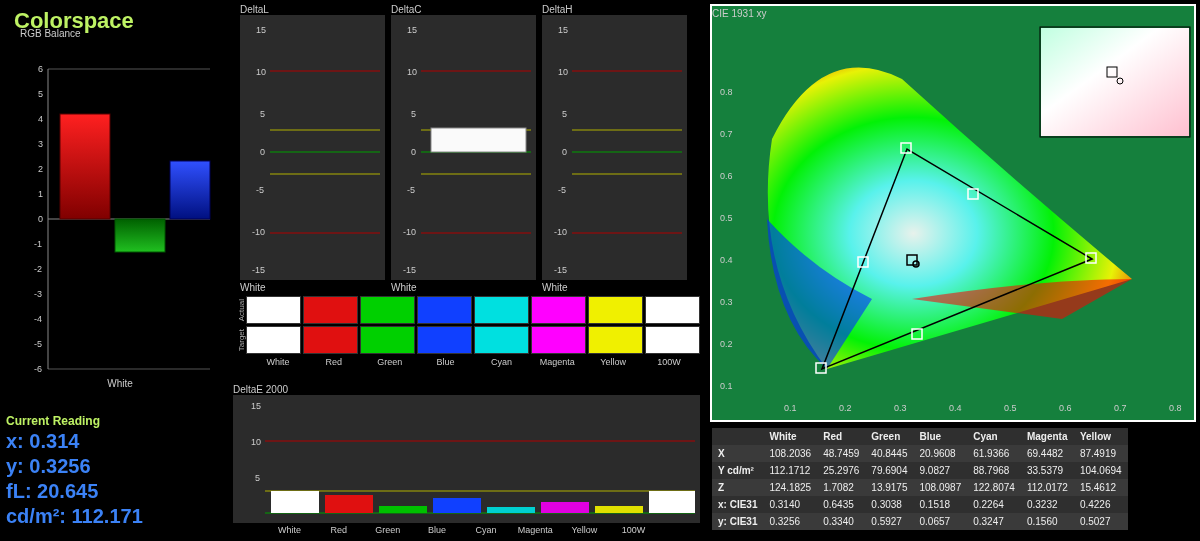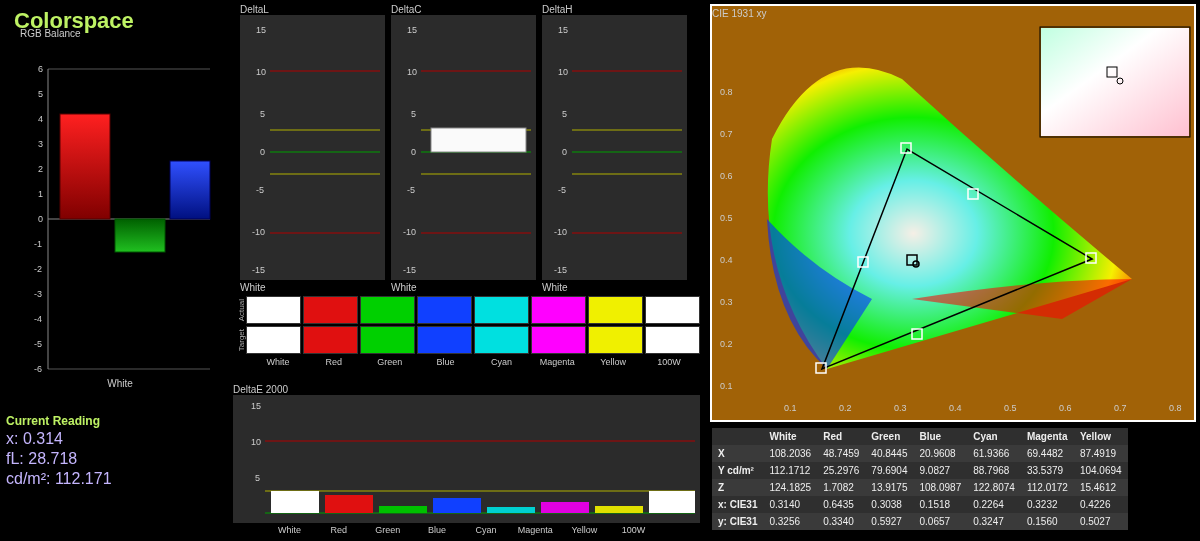--- a/index.html
+++ b/index.html
@@ -8,21 +8,21 @@
     color: #ddd;
     font-family: Arial, sans-serif;
     font-size: 11px;
     width: 1200px;
     height: 541px;
     overflow: hidden;
     position: relative;
   }
   .heading { font-size: 22px; color: #bef264; font-weight: 700; }
   .section-title { font-size: 10px; color: #ccc; text-align: left; }
-  .reading { font-size: 16px; color: #c4b5fd; margin-top: 2px; }
+  .reading { font-size: 20px; color: #3b82f6; margin-top: 2px; font-weight: bold; }
   table { border-collapse: collapse; font-size: 10px; }
   td, th { padding: 3px 6px; text-align: left; color: #eee; }
   td.h { background: #333; font-weight: bold; }
   tr.alt td { background: #3a3a3a; }
   tr.norm td { background: #2f2f2f; }
   .swatch { height: 28px; width: 60px; border: 1px solid #333; }
   .swatch-label { font-size: 9px; color: #ccc; text-align: center; }
   .vert-label { font-size: 8px; color: #aaa; writing-mode: vertical-rl; transform: rotate(180deg); }
 </style>
 </head>
@@ -218,28 +218,31 @@
     <div class="swatch-label" style="width:54px">100W</div>
   </div>
 </div>
 
 <div style="position:absolute; left:6px; top:414px;">
   <div class="heading" style="font-size:12px">Current Reading</div>
   <div class="reading">
     <span>x:</span> <span>0.314</span>
   </div>
   <div class="reading">
-    <span>fL:</span> <span>28.718</span>
+    <span>y:</span> <span>0.3256</span>
+  </div>
+  <div class="reading">
+    <span>fL:</span> <span>20.645</span>
   </div>
   <div class="reading">
     <span>cd/m²:</span> <span>112.171</span>
   </div>
 </div>
 
-<div style="position:absolute; left:710px; top:4px; width:486px; height:418px; border:2px solid #fff; background:#a16207;">
+<div style="position:absolute; left:710px; top:4px; width:486px; height:418px; border:2px solid #fff; background:#15803d;">
   <div class="section-title" style="margin-top:2px">CIE 1931 xy</div>
   <svg width="482" height="398">
     <defs>
       <radialGradient id="spec" cx="40%" cy="55%" r="70%">
         <stop offset="0%" stop-color="#ffffff"></stop>
         <stop offset="25%" stop-color="#60ffff"></stop>
         <stop offset="55%" stop-color="#00ff00"></stop>
         <stop offset="80%" stop-color="#ffff00"></stop>
         <stop offset="100%" stop-color="#ff0000"></stop>
       </radialGradient>

